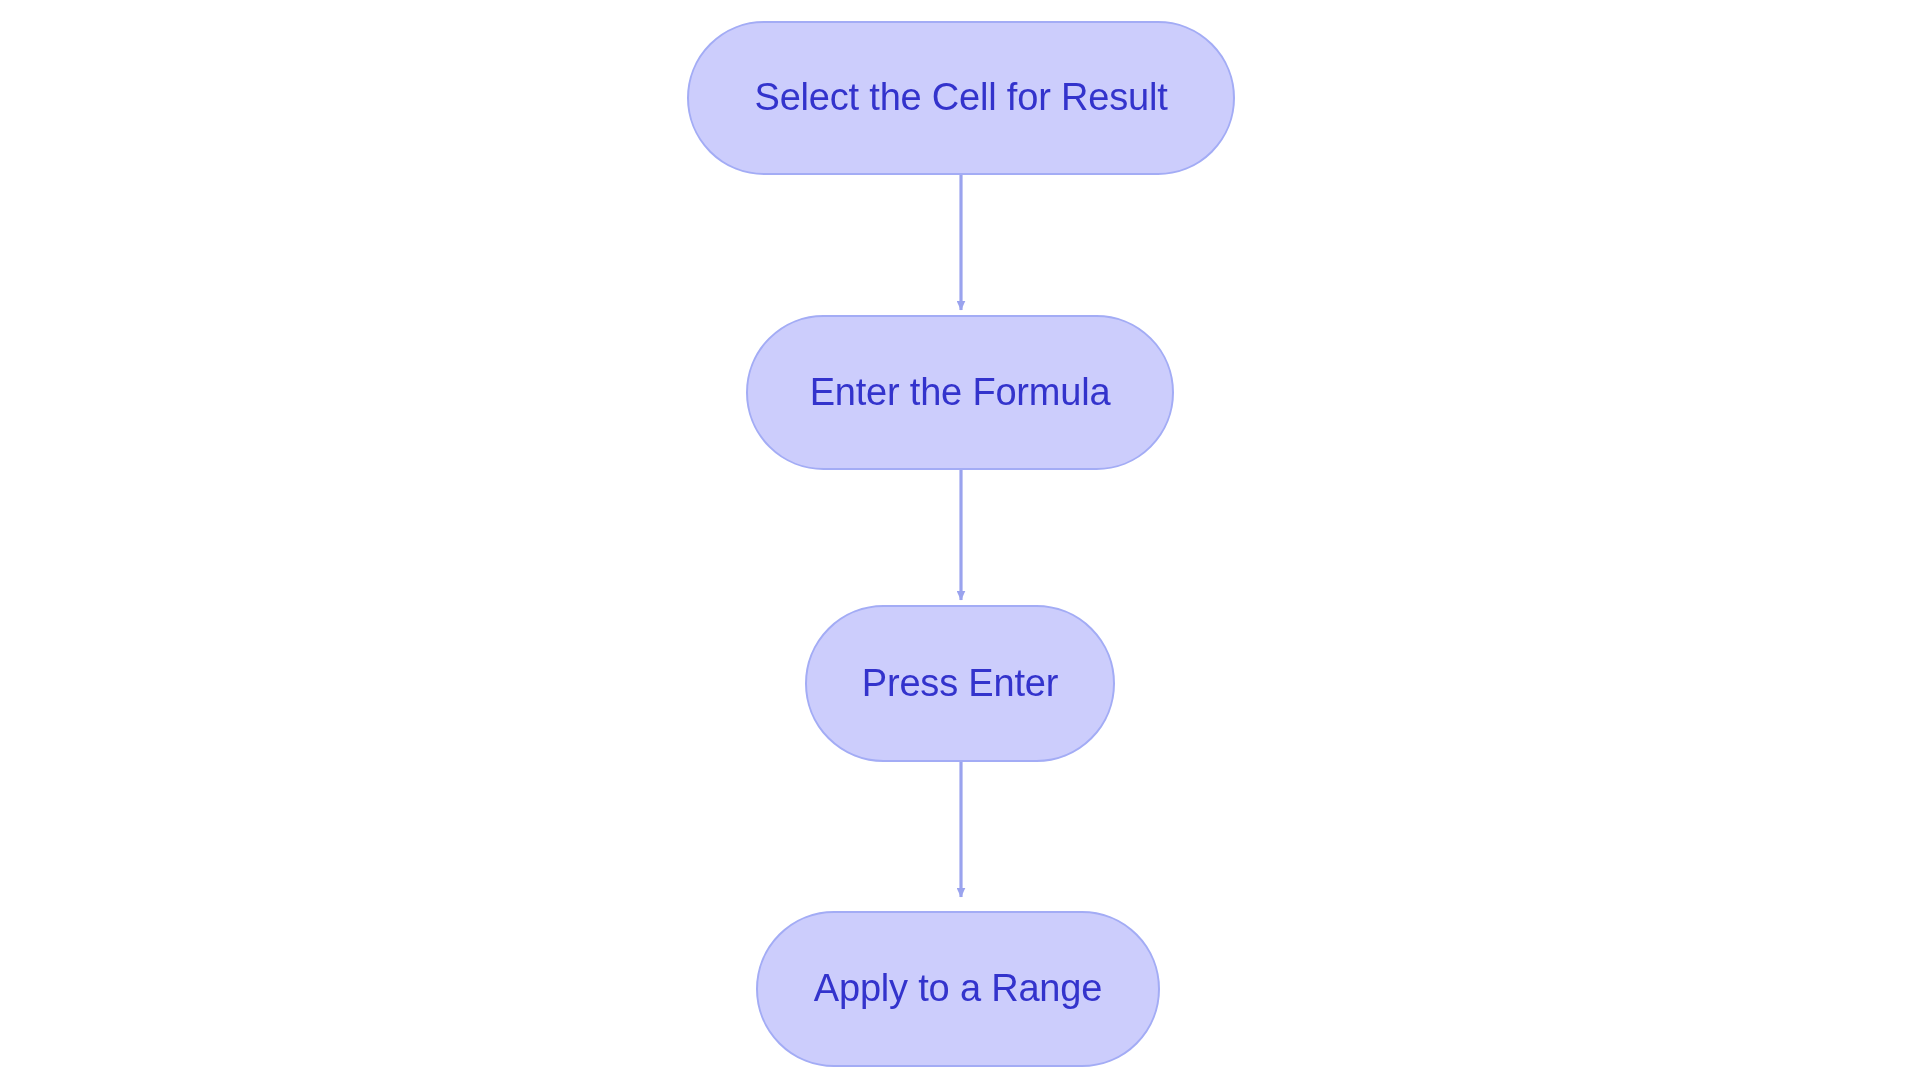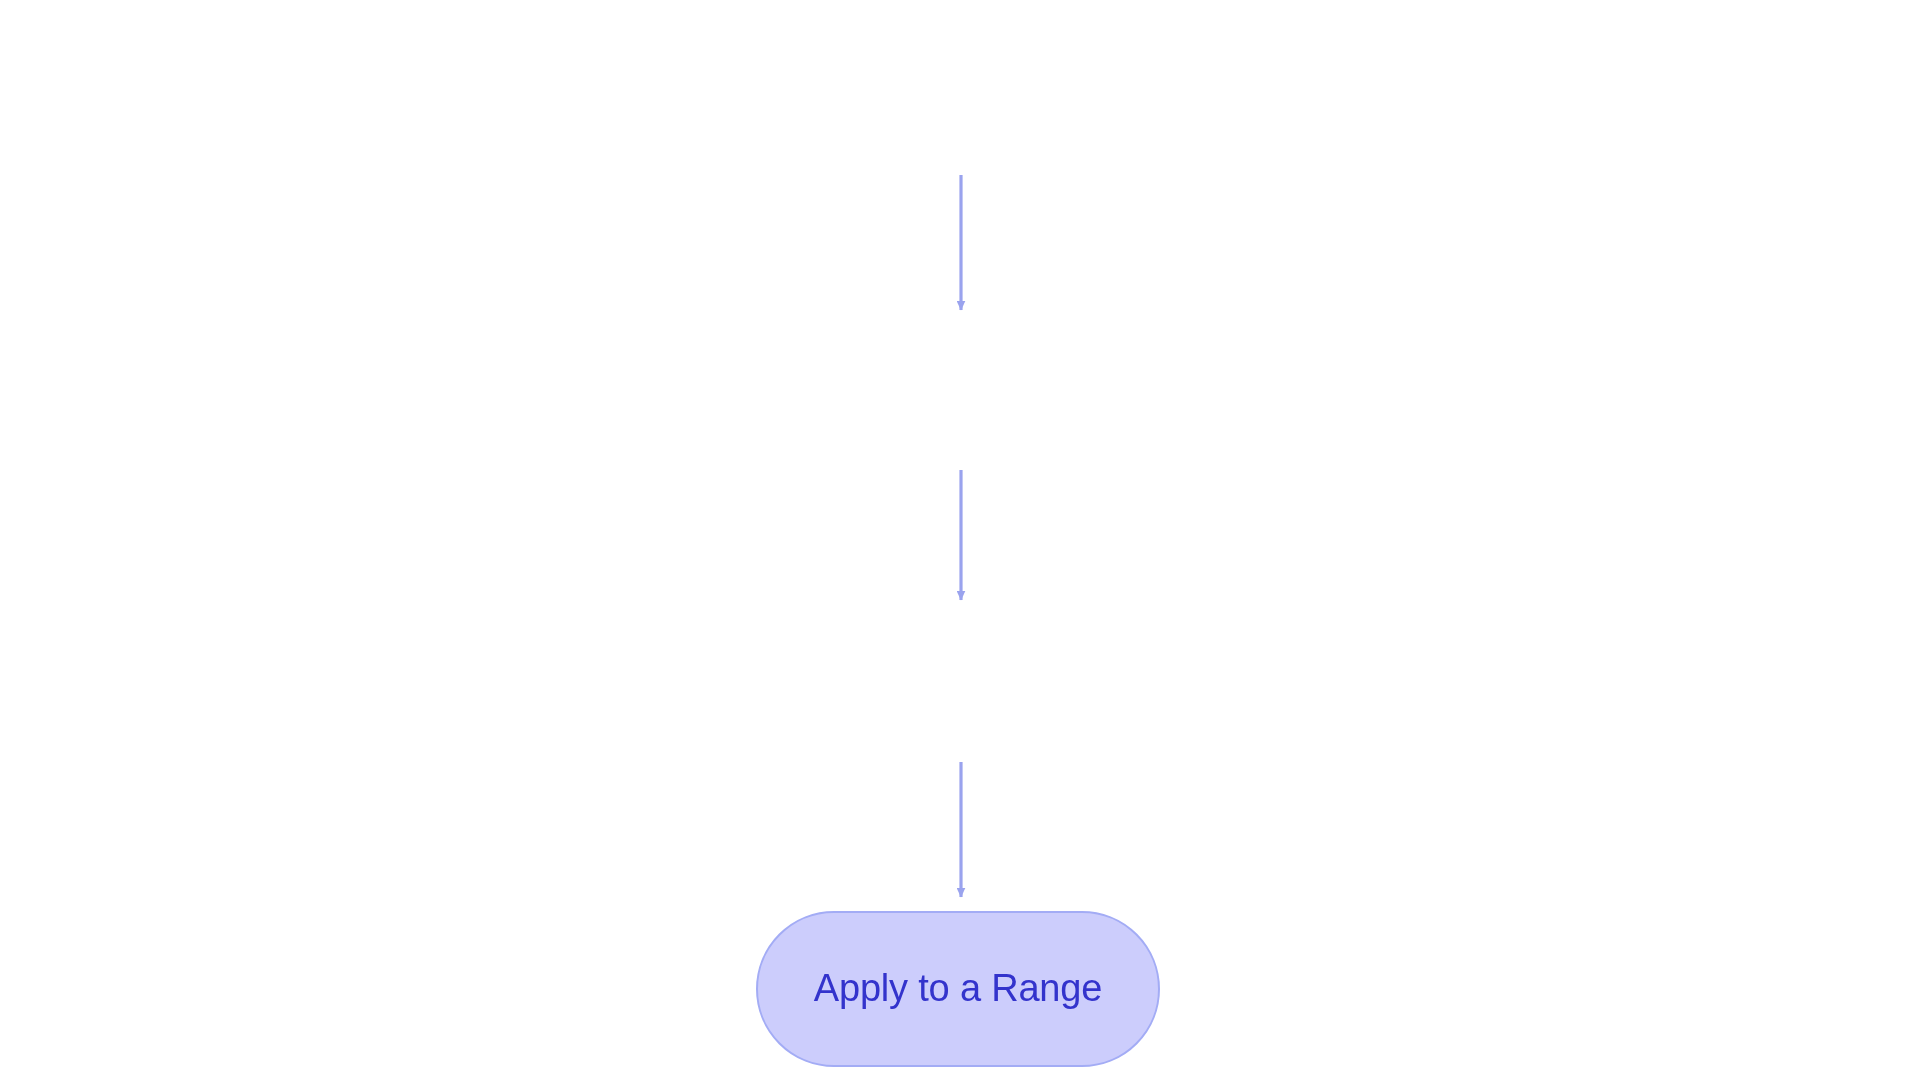--- a/index.html
+++ b/index.html
@@ -73,20 +73,29 @@
 
     <g>
       <line x1="961" y1="470" x2="961" y2="600" stroke="#9aa3ee" stroke-width="3.2" marker-end="url(#arrowhead)"></line>
     </g>
 
     <g>
       <line x1="961" y1="762" x2="961" y2="897" stroke="#9aa3ee" stroke-width="3.2" marker-end="url(#arrowhead)"></line>
     </g>
   </svg>
 
+  <div class="node node-1">
+    <span class="node-label">Select the Cell for Result</span>
+  </div>
 
+  <div class="node node-2">
+    <span class="node-label">Enter the Formula</span>
+  </div>
 
+  <div class="node node-3">
+    <span class="node-label">Press Enter</span>
+  </div>
 
   <div class="node node-4">
     <span class="node-label">Apply to a Range</span>
   </div>
 
 </div>
 
 </body></html>

